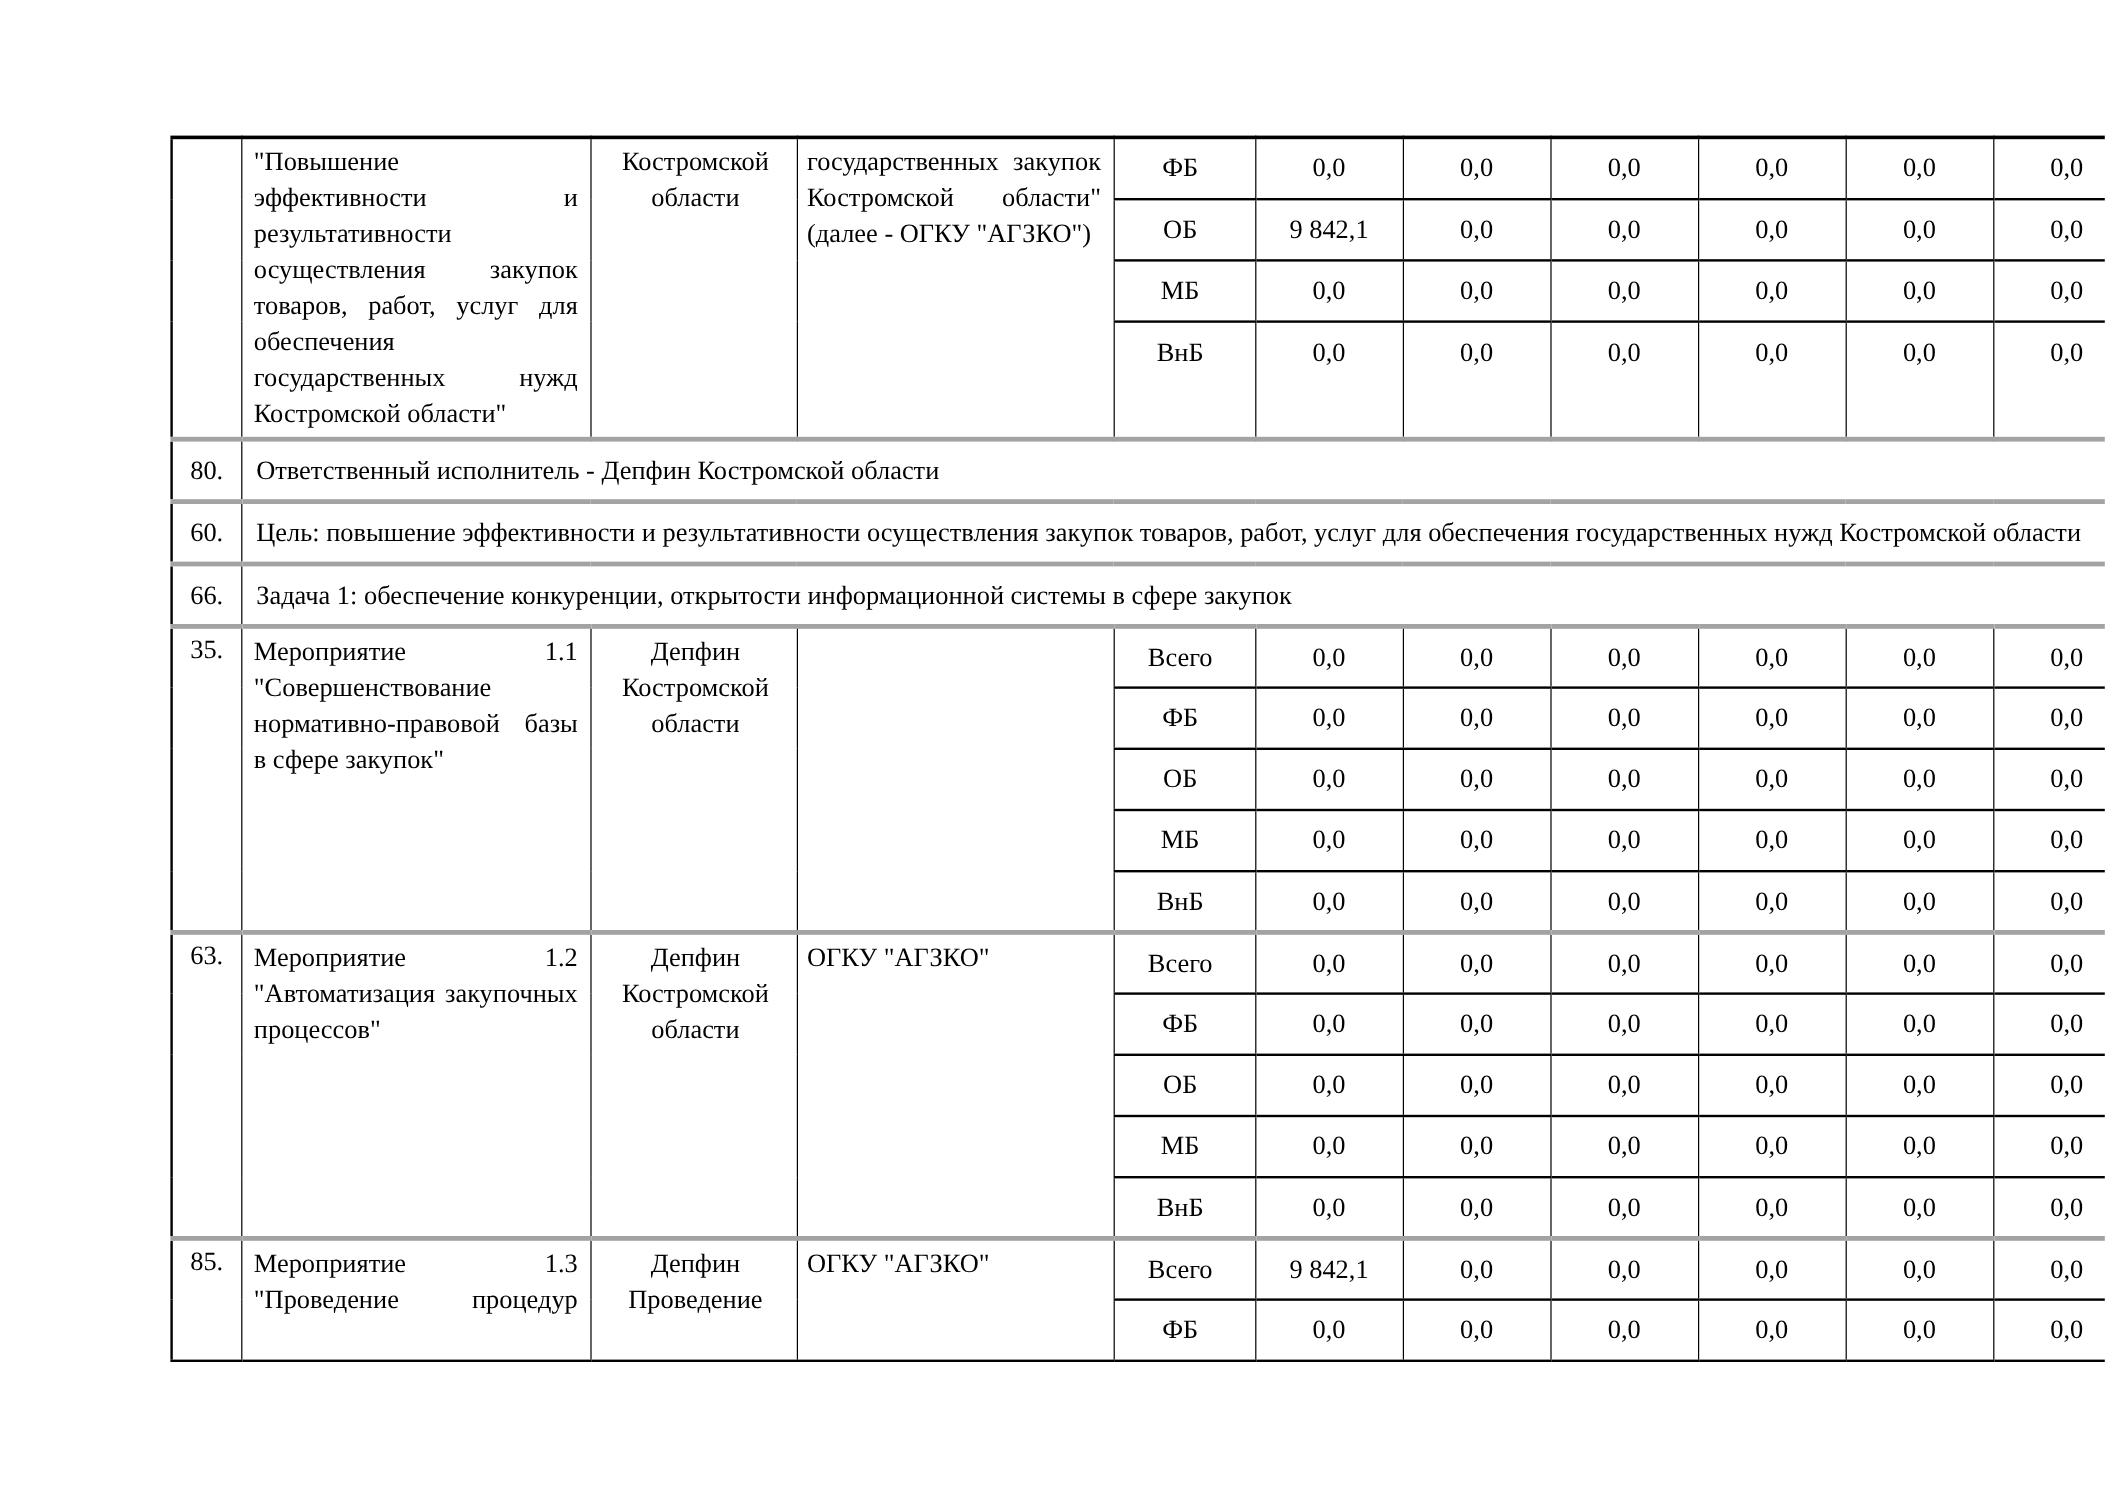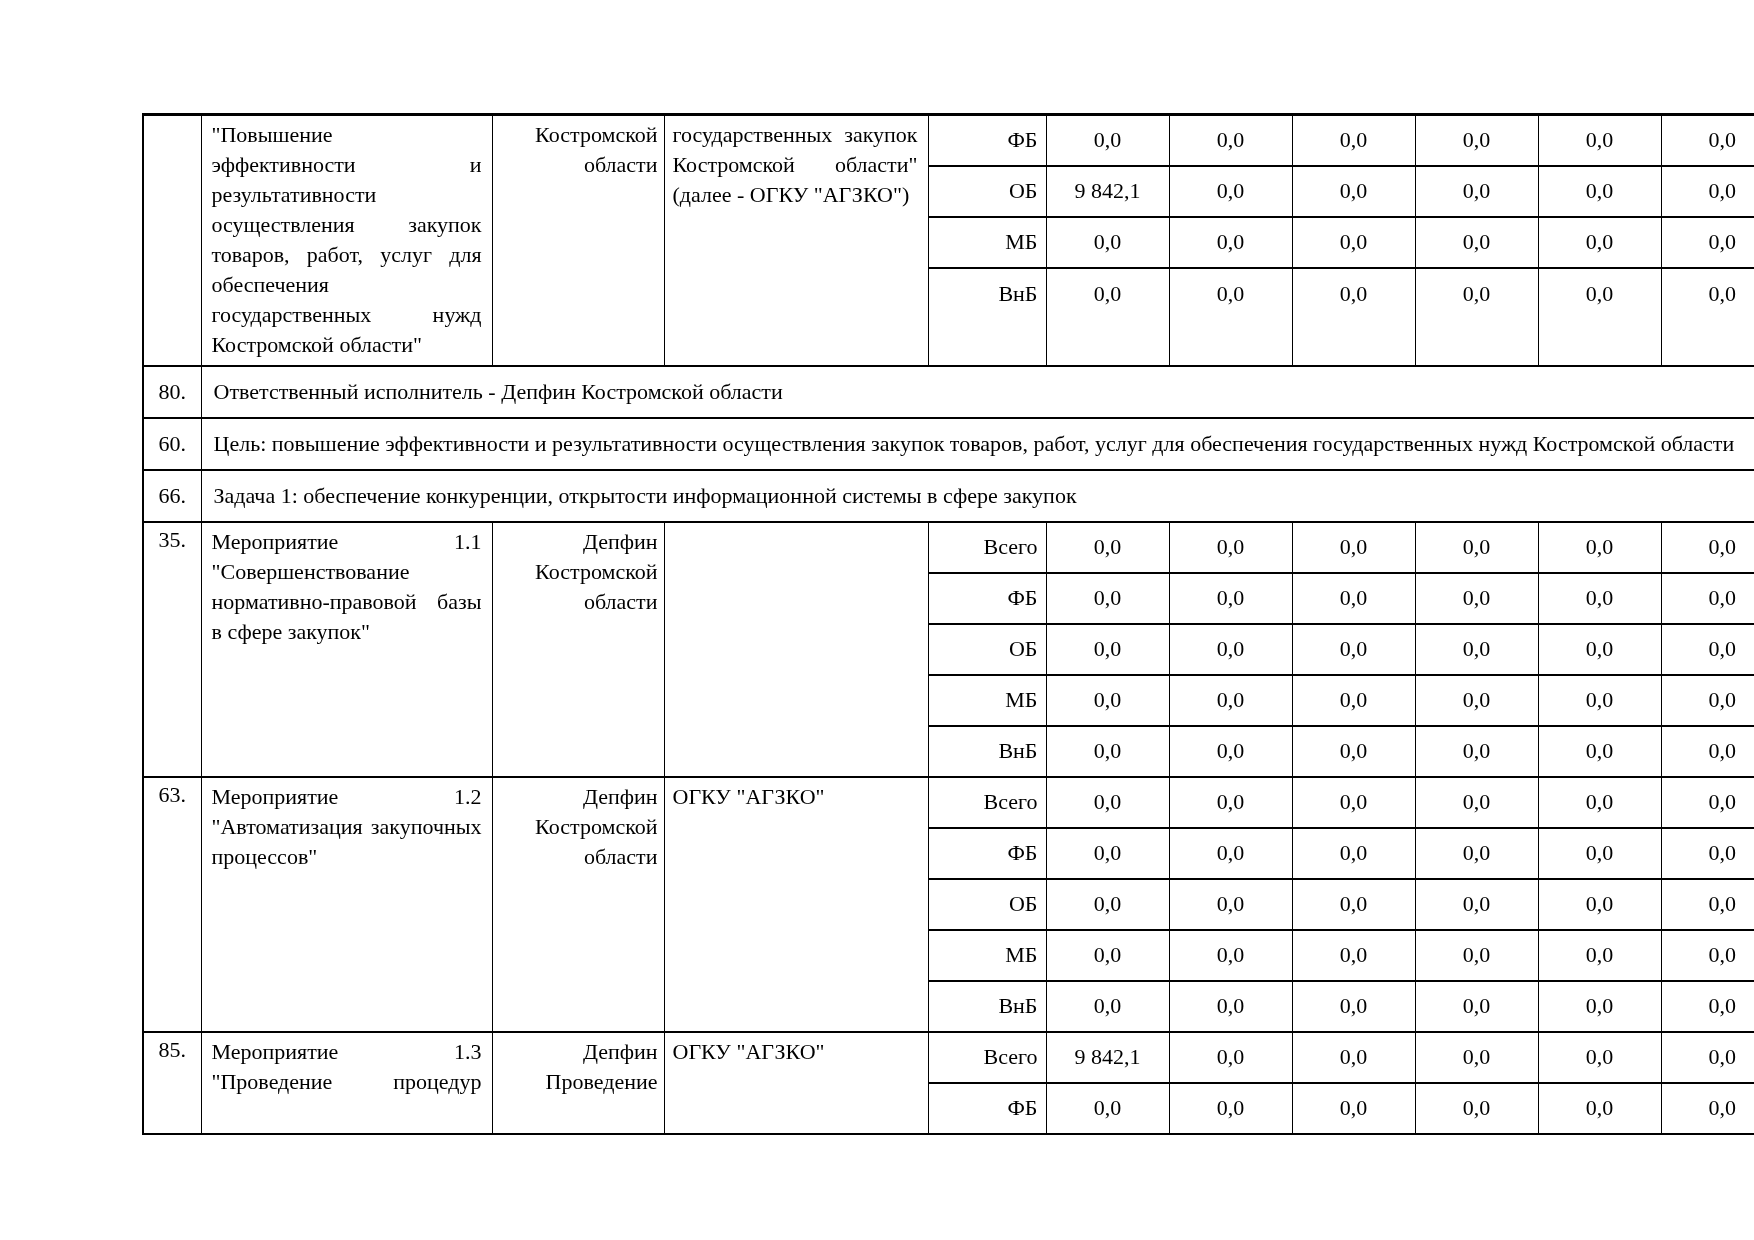--- a/index.html
+++ b/index.html
@@ -12,29 +12,29 @@
     position:absolute;left:142px;top:113px;
     border-collapse:collapse;table-layout:fixed;width:1641px;
     font-size:22px;
   }
   td{
     border:1px solid #000;
     border-top-width:2px;border-bottom-width:2px;
     padding:2px 8px;vertical-align:middle;
   }
   table.doc{border:2px solid #000;border-top:3px solid #000}
-  tr.bs>td{border-top:1px solid #a3a3a3}
+  tr.bs>td{border-top:4px solid #a3a3a3}
   .h51{height:51px}.h52{height:52px}.h98{height:98px}
   .num{text-align:center}
   .top{vertical-align:top;padding-top:4px}
   .name{text-align:justify;line-height:30px;padding-left:10px;padding-right:10px}
   .jl{text-align-last:justify}
-  .exec{text-align:right;line-height:30px;padding-left:9px;padding-right:6px}
+  .exec{text-align:center;line-height:30px;padding-left:9px;padding-right:6px}
   .part{text-align:justify;line-height:30px;padding-right:10px}
-  .label{text-align:right;padding-left:1px}
+  .label{text-align:center;padding-left:1px}
   .val{text-align:center;white-space:nowrap}
   .rowtext{text-align:left;padding-left:12px;white-space:nowrap}
 </style>
 </head>
 <body>
 
 <table class="doc">
   <colgroup>
     <col style="width:58px">
       <col style="width:291px">

